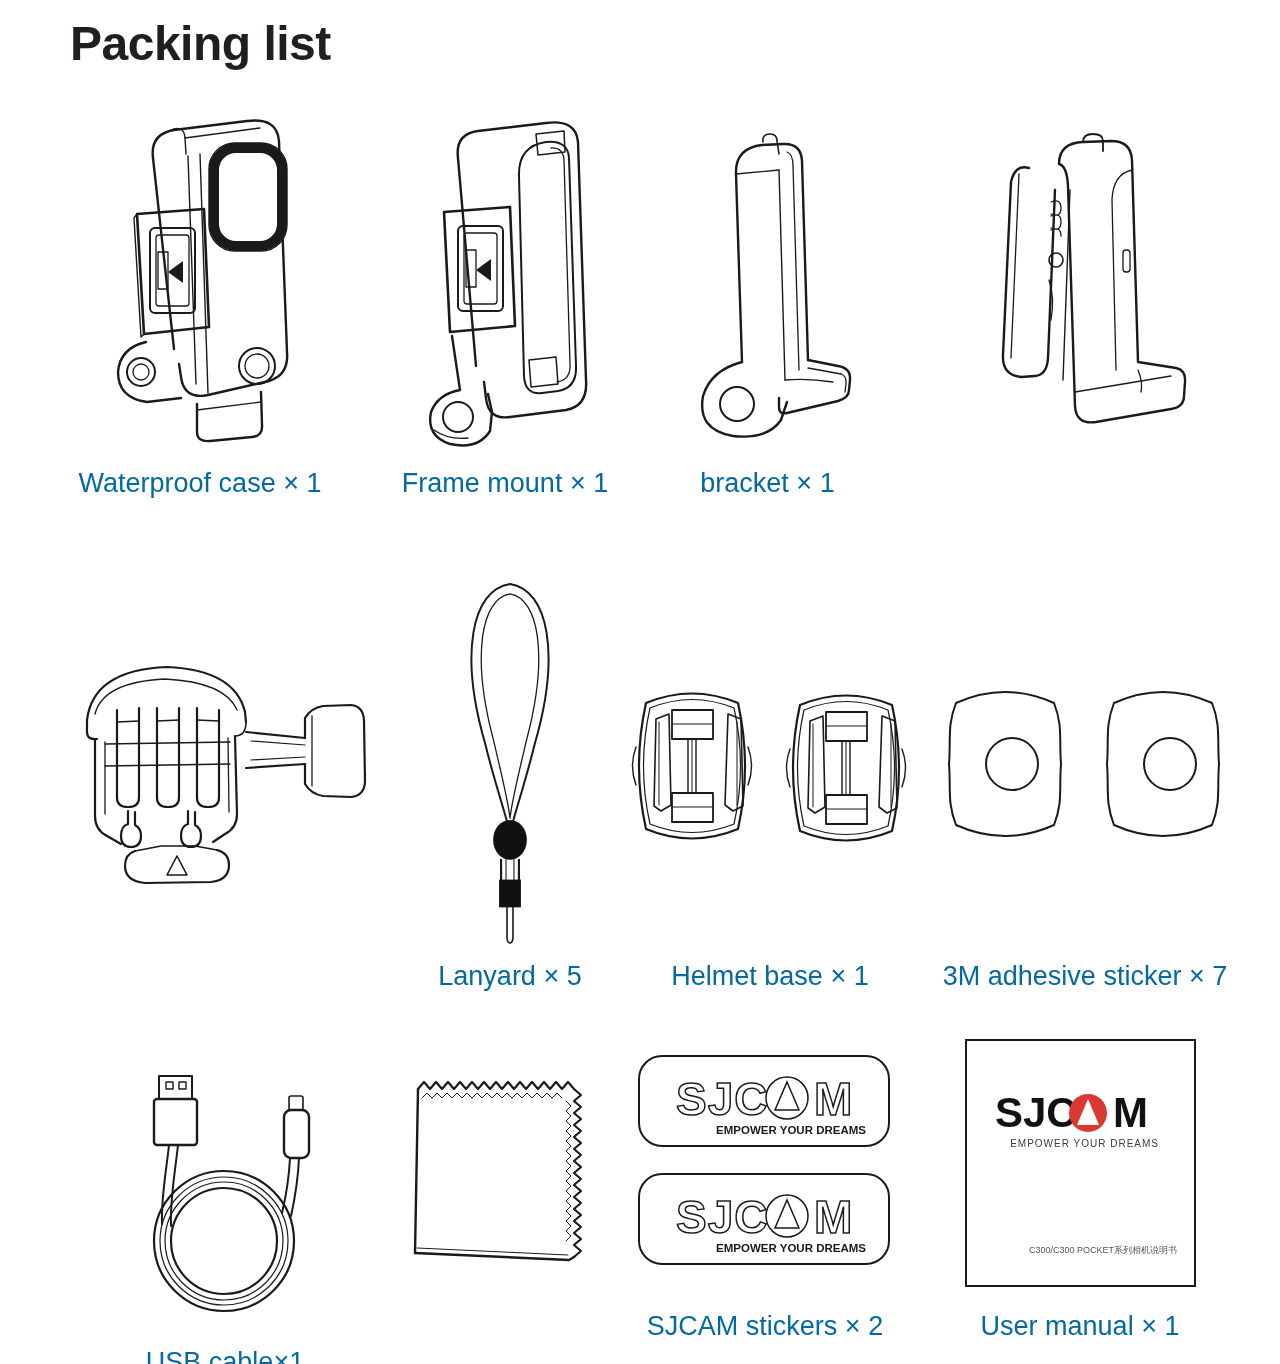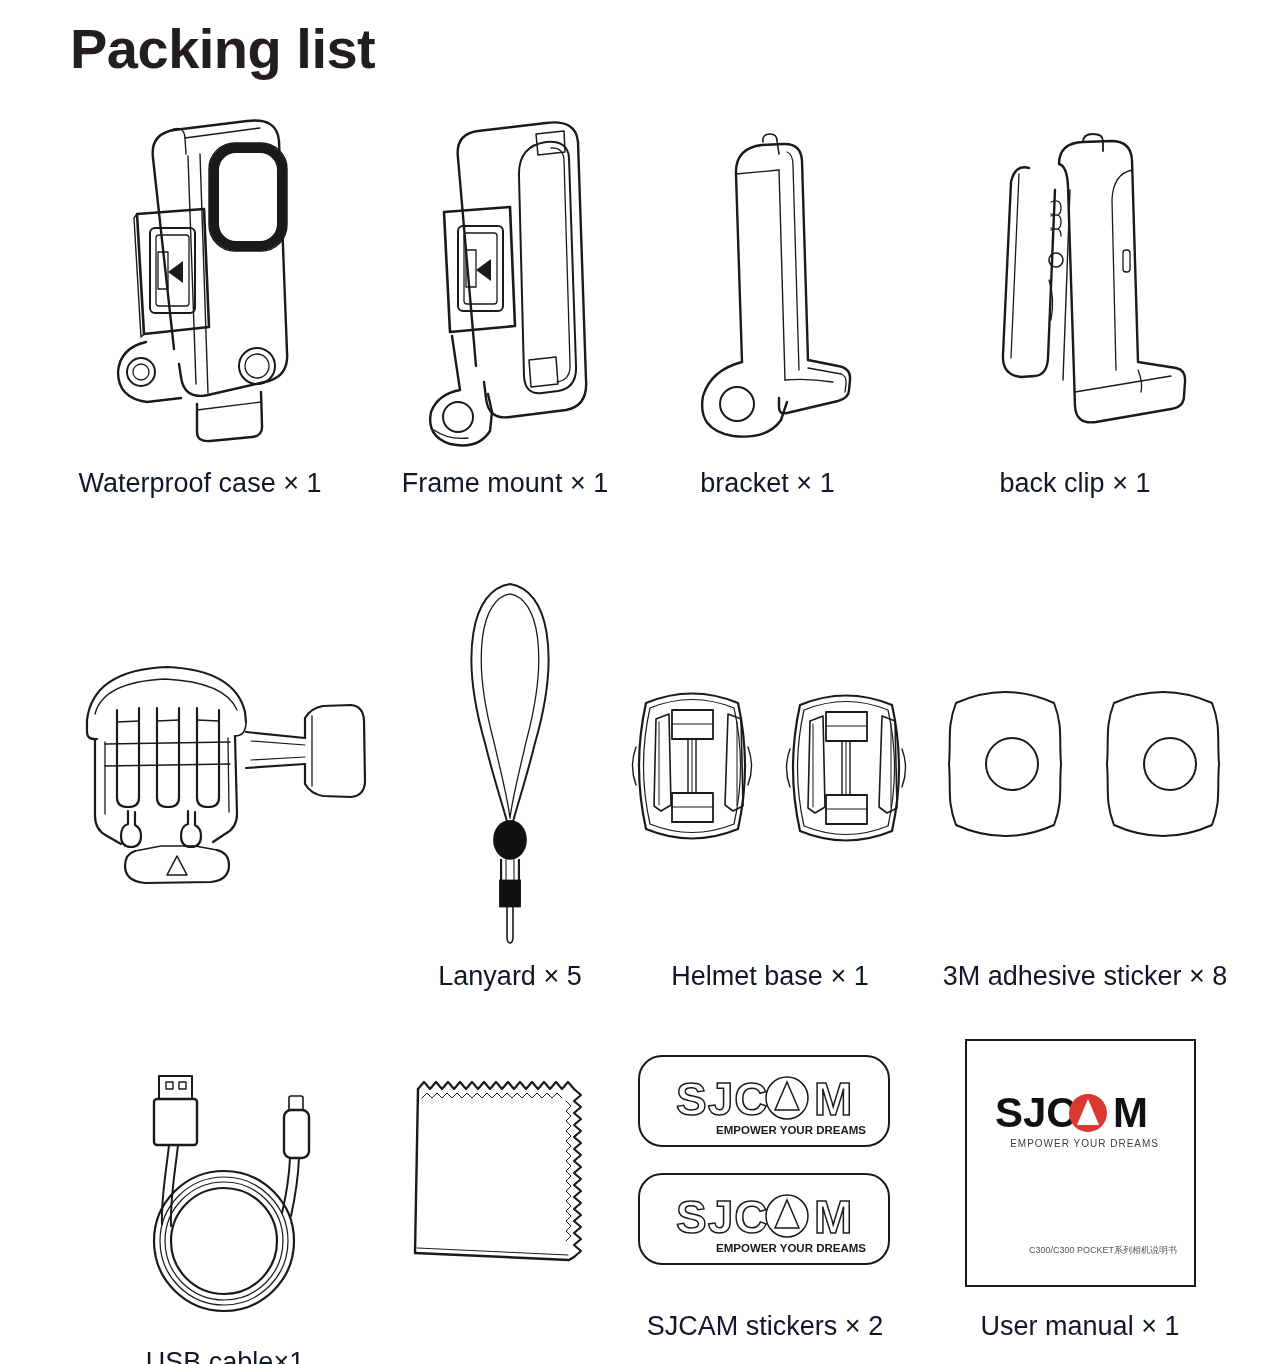--- a/index.html
+++ b/index.html
@@ -3,28 +3,28 @@
 <meta charset="utf-8">
 <style>
   * { box-sizing: border-box; margin: 0; padding: 0; }
   html,body { background:#ffffff; }
   body {
     width:1280px; height:1364px; position:relative; overflow:hidden;
     font-family:"Liberation Sans","DejaVu Sans",sans-serif; color:#1c1c1c;
   }
   .page-title{
     position:absolute; left:70px; top:16px;
-    font-size:56px; font-weight:bold; letter-spacing:-0.5px; color:#221e1f;
+    font-size:48px; font-weight:bold; letter-spacing:-0.5px; color:#221e1f;
   }
   .cell{ position:absolute; display:block; }
   .fig{ display:flex; justify-content:center; }
   .fig-end{ align-items:flex-end; }
   .fig-center{ align-items:center;text-align:right; }
   .label{
-    text-align:center; font-size:27px; font-weight:400; color:#0f172a;
+    text-align:center; font-size:27px; font-weight:400; color:#0369a1;
     margin-top:6px; white-space:nowrap;
   }
   svg{ display:block; }
   svg *{ vector-effect:none; }
 </style>
 </head>
 <body>
 
 <h1 class="page-title">Packing list</h1>
 
@@ -117,21 +117,20 @@
         <path d="M86,154 Q92,172 88,194" stroke-width="1.3"></path>
         <path d="M96,38 Q96,17 120,16 L148,15 Q168,15 169,34 L175,236 L213,242 Q223,244 222,256 L221,270 Q221,281 208,283 L133,296 Q113,299 112,280 L105,60 Q104,40 96,38 Z"></path>
         <path d="M107,64 L100,254" stroke-width="1.4"></path>
         <path d="M169,44 Q150,48 149,74 L153,244" stroke-width="1.3"></path>
         <rect x="160" y="124" width="7" height="22" rx="3" stroke-width="1.3"></rect>
         <path d="M112,266 L208,250" stroke-width="1.3"></path>
         <path d="M175,244 Q180,256 178,266" stroke-width="1.3"></path>
       </g>
     </svg>
   </div>
-  <figcaption class="label">back clip × 1</figcaption>
 </figure>
 
 <figure class="cell" style="left:30px;top:577px;width:380px">
   <div class="fig fig-center" style="height:378px">
     <svg width="310" height="245" viewBox="0 0 310 245">
       <g fill="none" stroke="#1a1a1a" stroke-width="2.2" stroke-linecap="round" stroke-linejoin="round">
         <path d="M22,76 Q28,26 102,23 Q170,26 180,68 L181,78"></path>
         <path d="M22,76 L22,88 Q22,96 32,95"></path>
         <path d="M181,78 Q181,92 170,92" stroke-width="1.6"></path>
         <path d="M30,70 Q38,38 100,35 Q160,38 172,66" stroke-width="1.3"></path>
@@ -228,21 +227,21 @@
           <path d="M21,27 Q70,5 119,27 C128,50 124,63 126,88 C124,113 128,126 119,149 Q70,171 21,149 C12,126 16,113 14,88 C16,63 12,50 21,27 Z"></path>
           <circle cx="77" cy="88" r="26"></circle>
         </g>
         <g transform="translate(158,0)">
           <path d="M21,27 Q70,5 119,27 C128,50 124,63 126,88 C124,113 128,126 119,149 Q70,171 21,149 C12,126 16,113 14,88 C16,63 12,50 21,27 Z"></path>
           <circle cx="77" cy="88" r="26"></circle>
         </g>
       </g>
     </svg>
   </div>
-  <figcaption class="label">3M adhesive sticker × 8</figcaption>
+  <figcaption class="label">3M adhesive sticker × 7</figcaption>
 </figure>
 
 <figure class="cell" style="left:80px;top:1056px;width:290px">
   <div class="fig fig-center" style="height:285px">
     <svg width="215" height="262" viewBox="0 0 215 262">
       <g fill="none" stroke="#1a1a1a" stroke-width="2" stroke-linecap="round" stroke-linejoin="round">
         <rect x="41" y="8" width="33" height="23"></rect>
         <rect x="48" y="14" width="7" height="7" stroke-width="1.4"></rect>
         <rect x="61" y="14" width="7" height="7" stroke-width="1.4"></rect>
         <rect x="36" y="31" width="43" height="46" rx="3" stroke-width="2.4"></rect>

